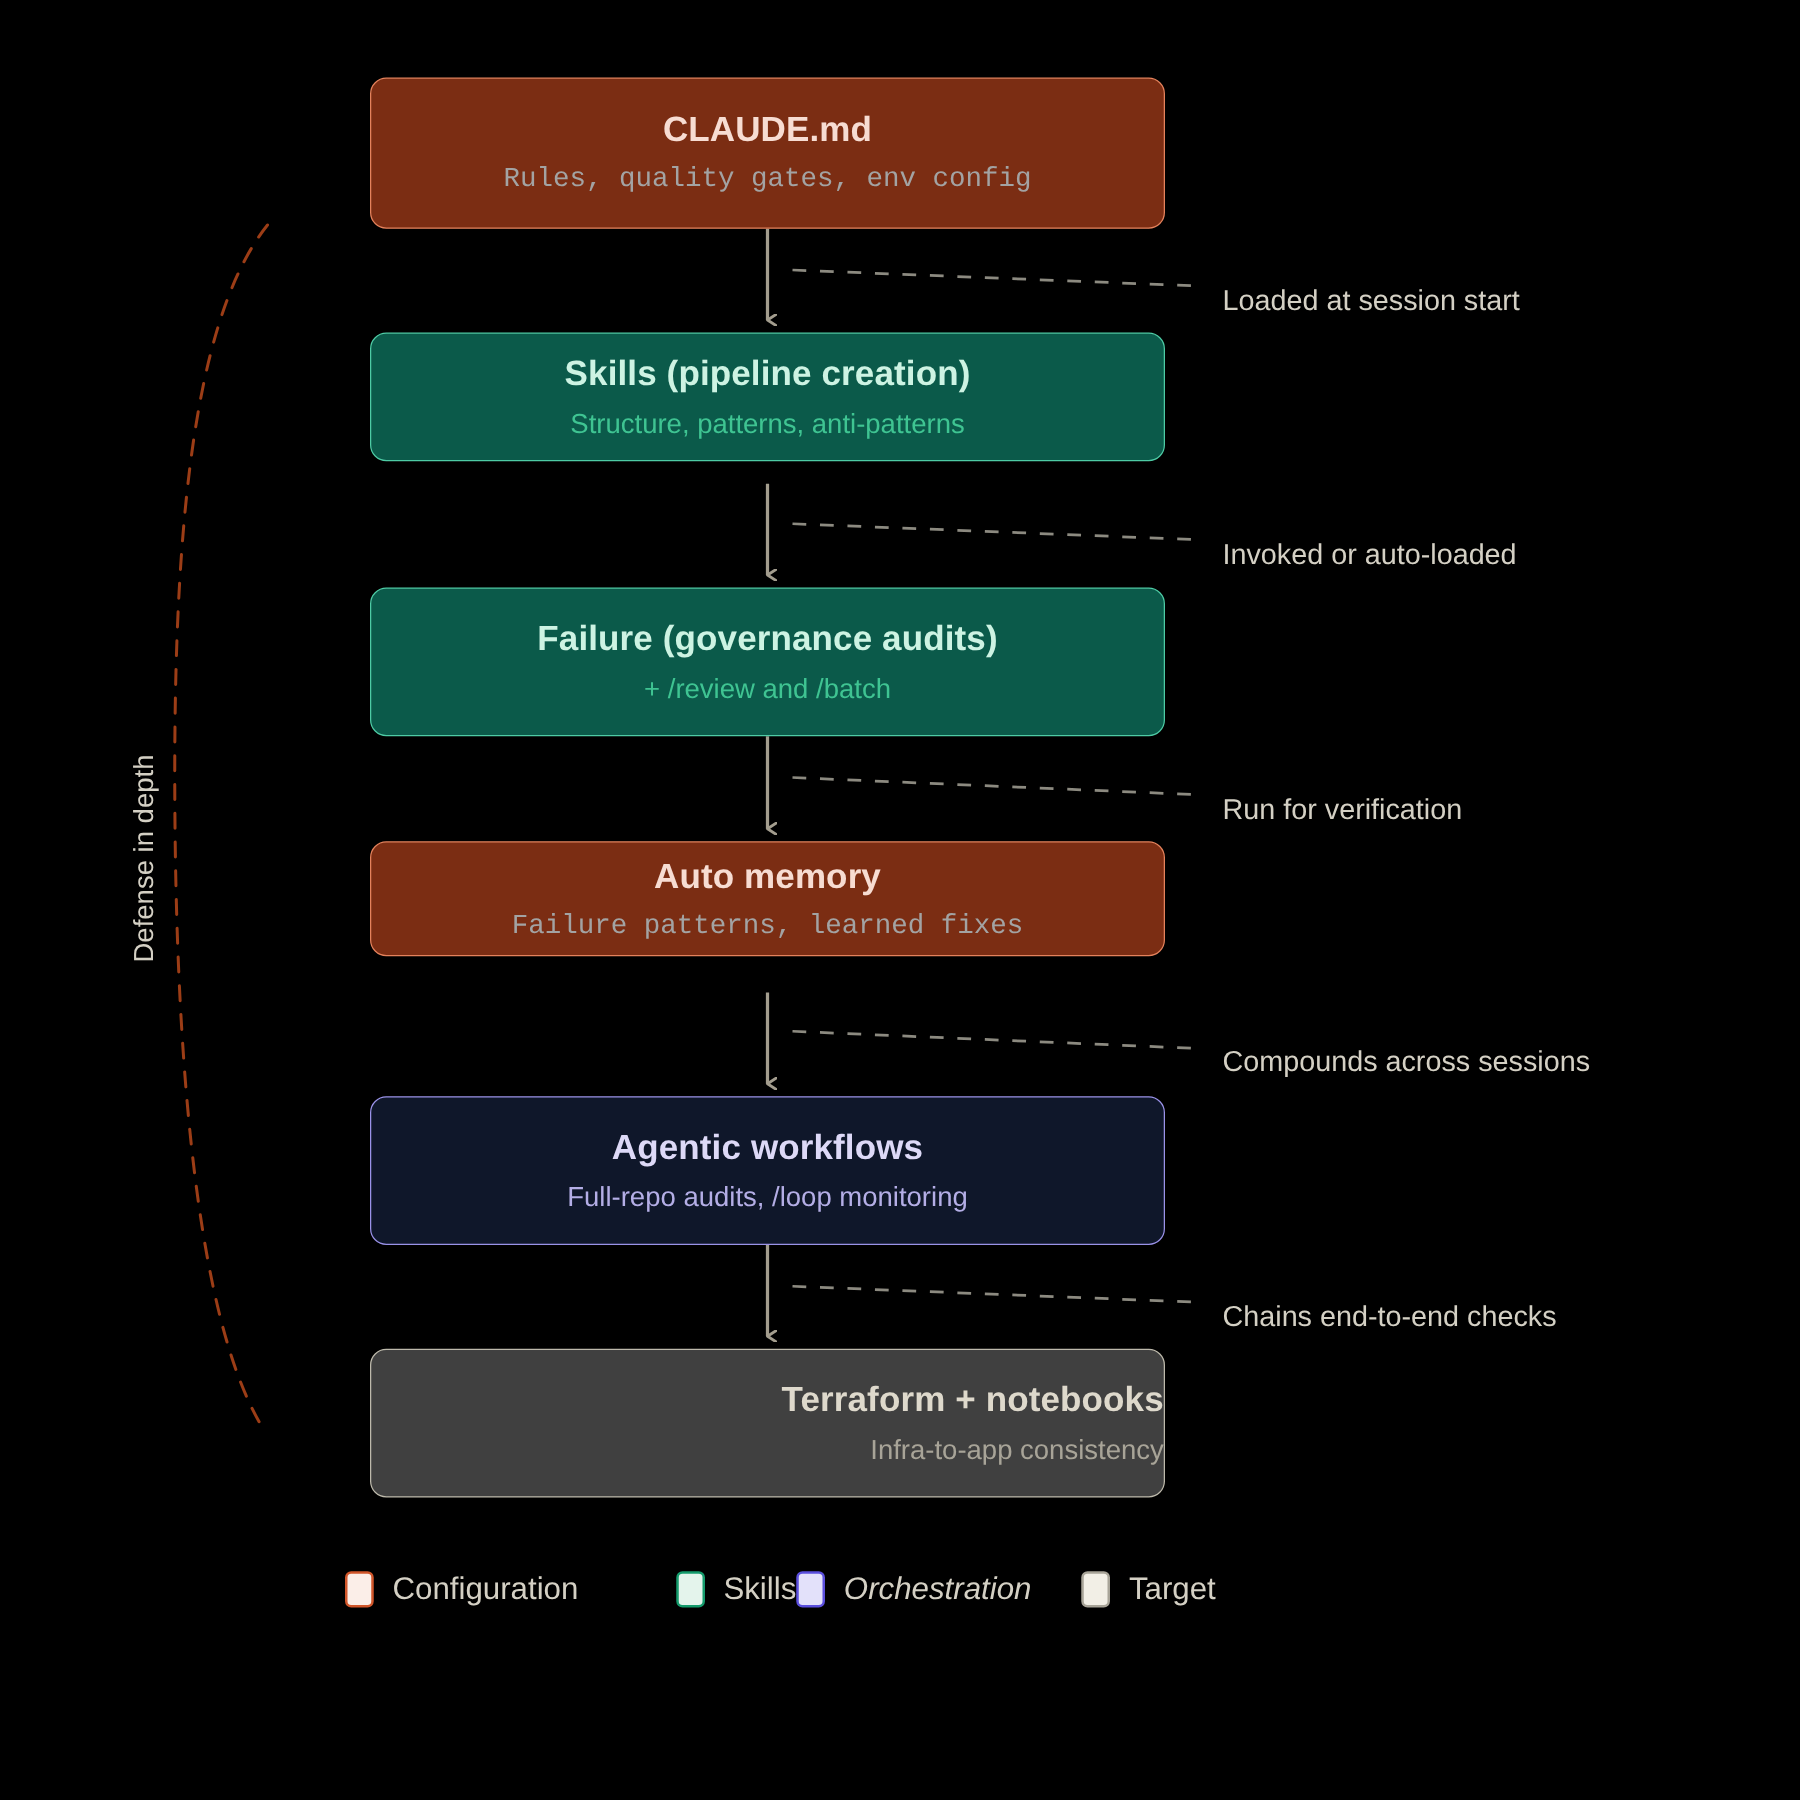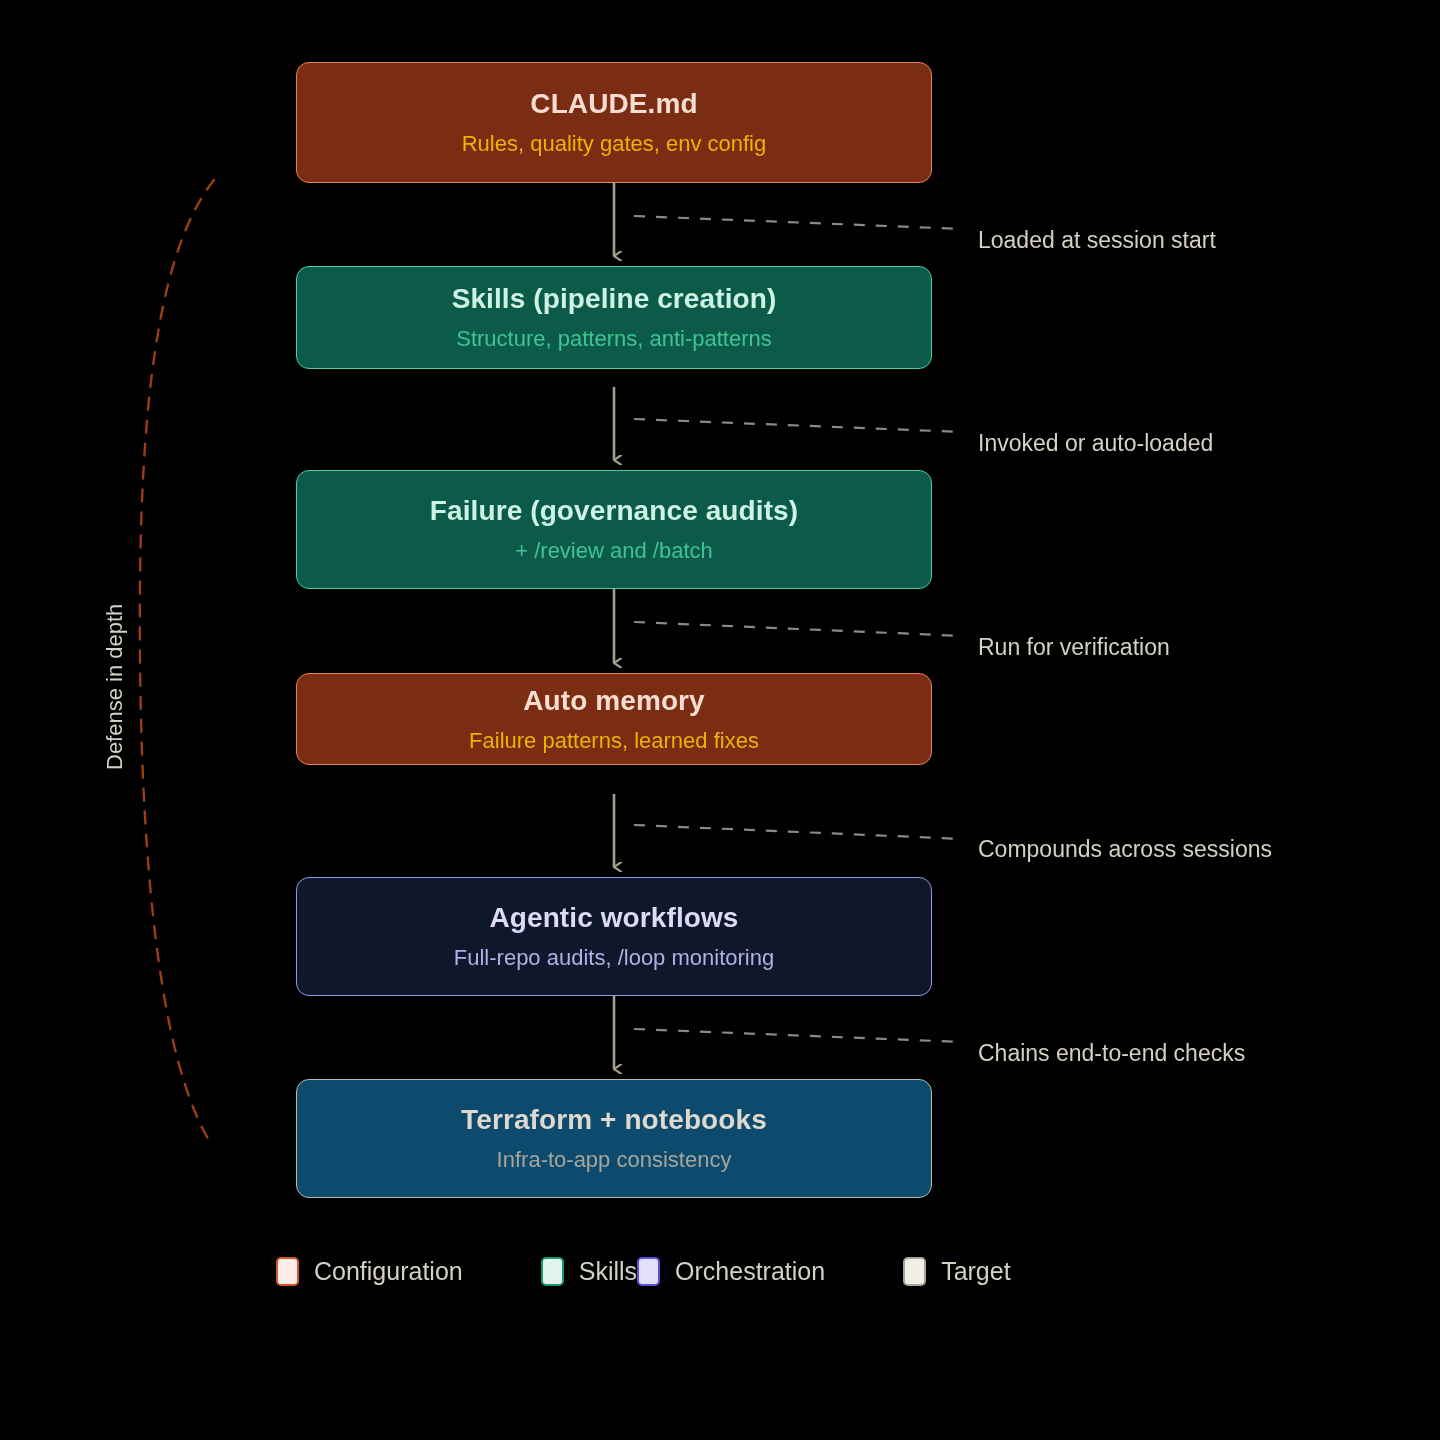--- a/index.html
+++ b/index.html
@@ -49,31 +49,31 @@
   }
   .node .subtitle {
     font-size: 22px;
     font-weight: normal;
     margin-top: 11px;
     line-height: 1.15;
   }
 
   .n-config   { background: #7b2d13; border-color: #e4825c; }
   .n-config .title    { color: #f7dcd2; }
-  .n-config .subtitle { color: #eab308; }
+  .n-config .subtitle { color: #a3a3a3; font-family: Liberation Mono, monospace; }
 
   .n-skills   { background: #0b5a4a; border-color: #4ecba5; }
   .n-skills .title    { color: #cdf3e3; }
   .n-skills .subtitle { color: #3fc492; }
 
   .n-orch     { background: #0f172a; border-color: #9a92e8; }
   .n-orch .title    { color: #ddd9f7; }
   .n-orch .subtitle { color: #b4aee6; }
 
-  .n-target   { background: #0c4a6e; border-color: #bdb9ab; }
+  .n-target   { background: #404040; border-color: #bdb9ab; align-items: flex-end; }
   .n-target .title    { color: #ded9cc; }
   .n-target .subtitle { color: #a8a498; }
 
   
   .edge-label {
     position: absolute;
     font-size: 23px;
     color: #d4d0c4;
     white-space: nowrap;
     line-height: 1;
@@ -192,21 +192,21 @@
 
   <div id="legend">
     <div class="legend-item" style="margin-right:78px;">
       <span class="legend-swatch" style="background:#fbeee8; border-color:#d1562a;"></span>
       <span class="legend-text">Configuration</span>
     </div>
     <div class="legend-item" style="">
       <span class="legend-swatch" style="background:#e4f4ec; border-color:#149b6c;"></span>
       <span class="legend-text">Skills</span>
     </div>
-    <div class="legend-item" style="margin-right:78px;">
+    <div class="legend-item" style="margin-right:40px;font-style:italic;">
       <span class="legend-swatch" style="background:#e3e1fa; border-color:#5b4fdd;"></span>
       <span class="legend-text">Orchestration</span>
     </div>
     <div class="legend-item">
       <span class="legend-swatch" style="background:#f2efe6; border-color:#a8a498;"></span>
       <span class="legend-text">Target</span>
     </div>
   </div>
 
 </div>

